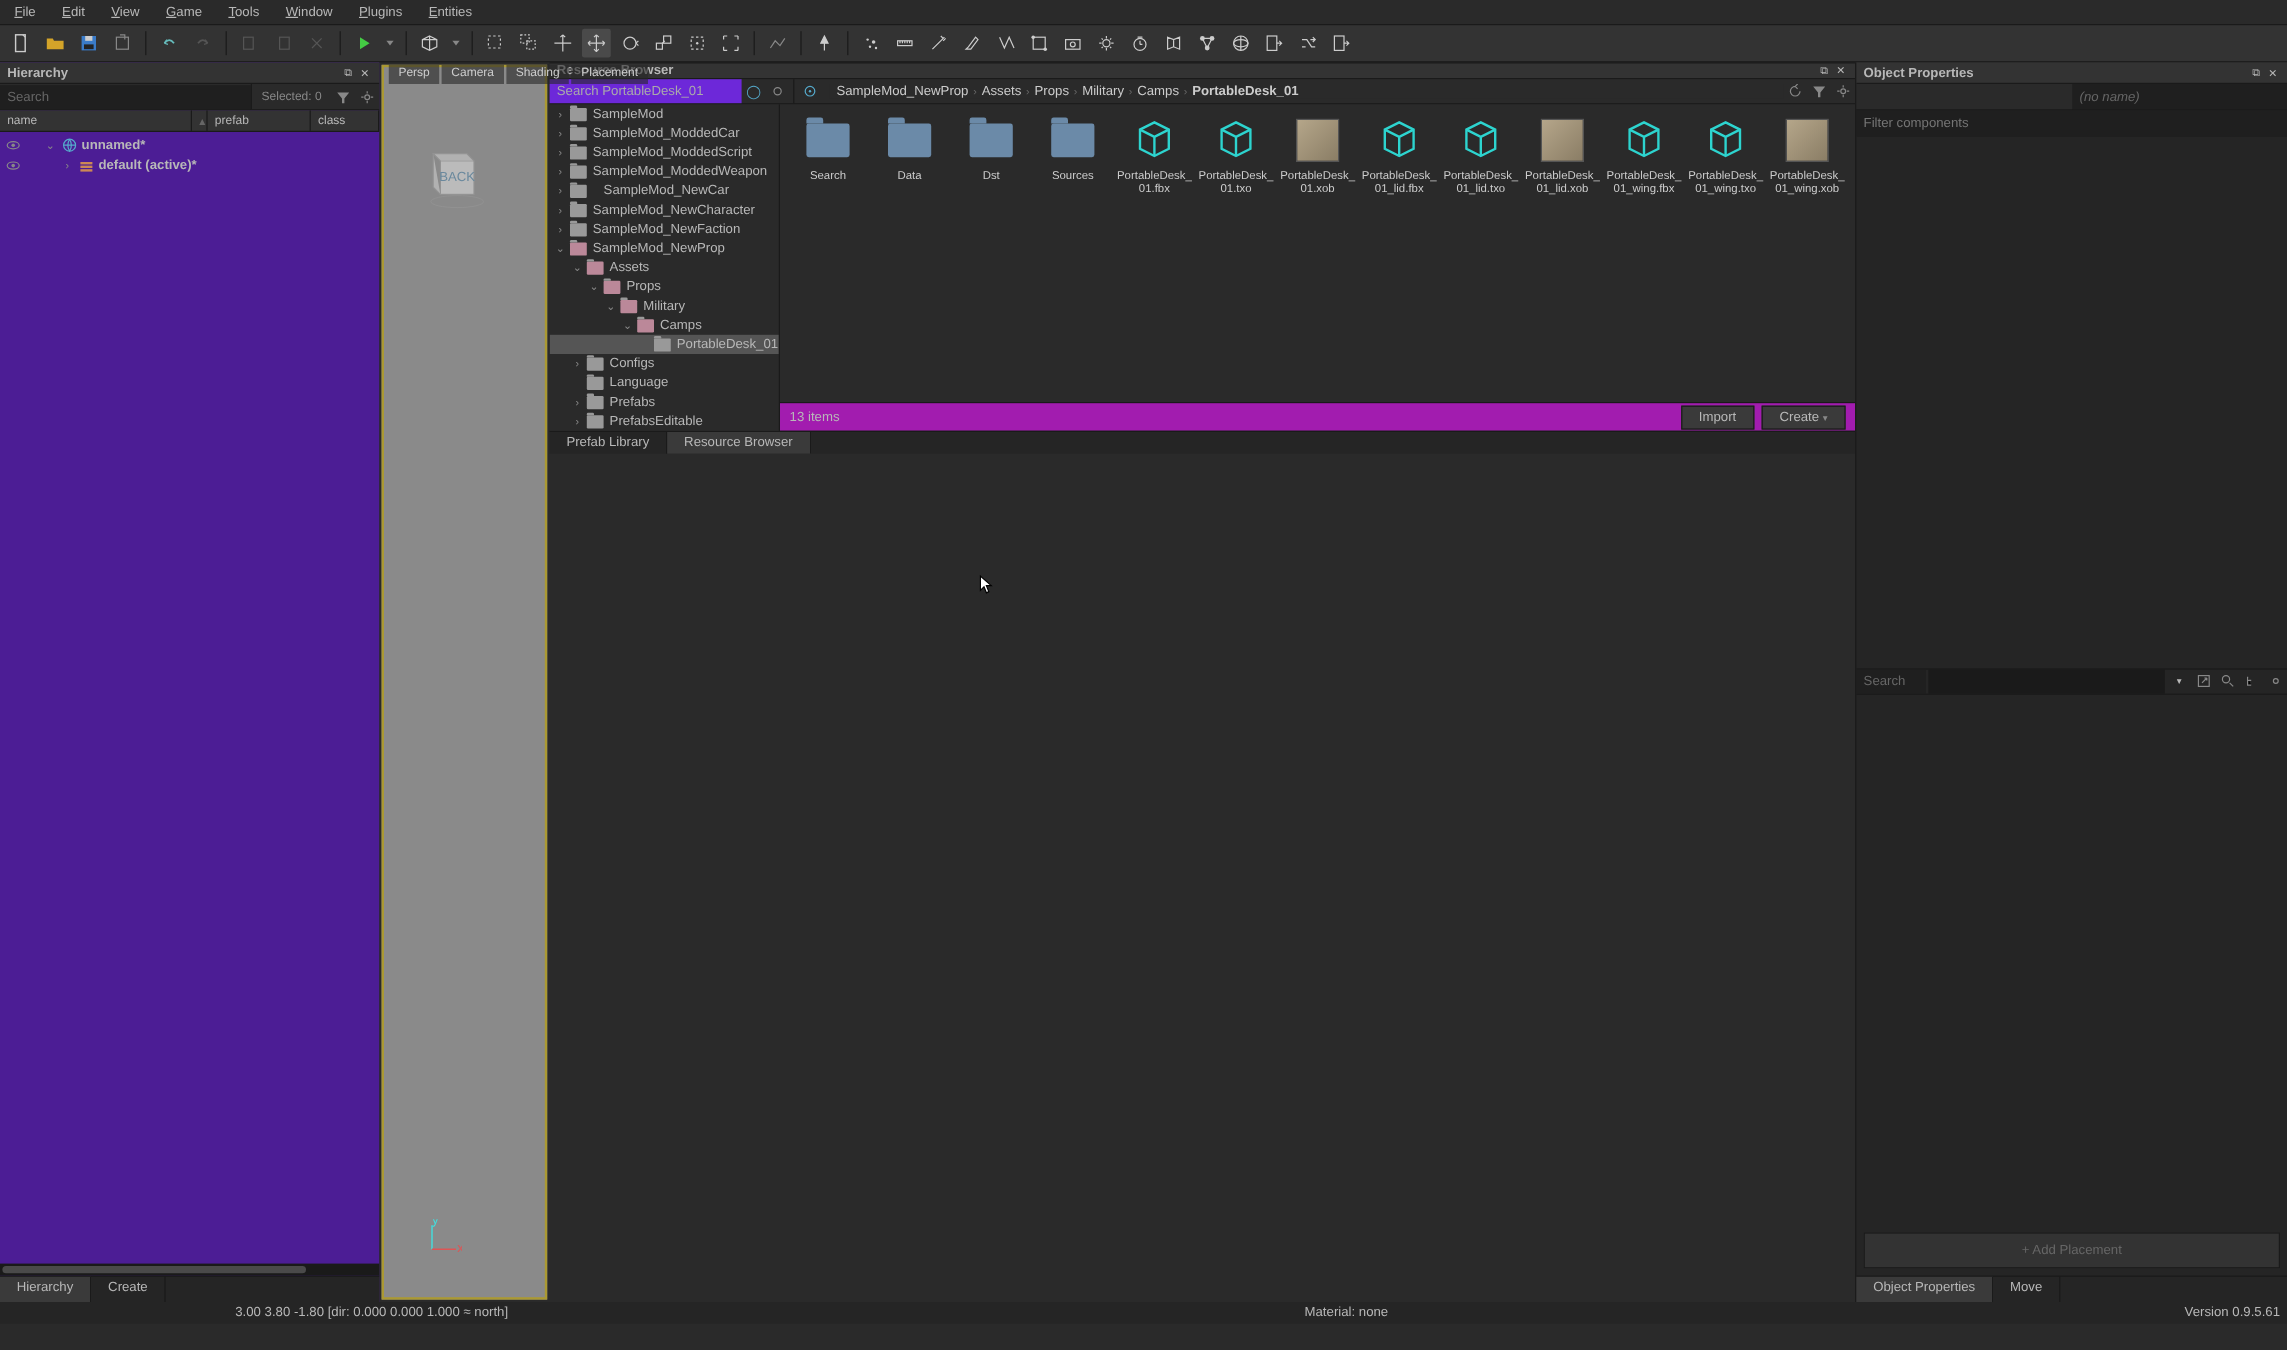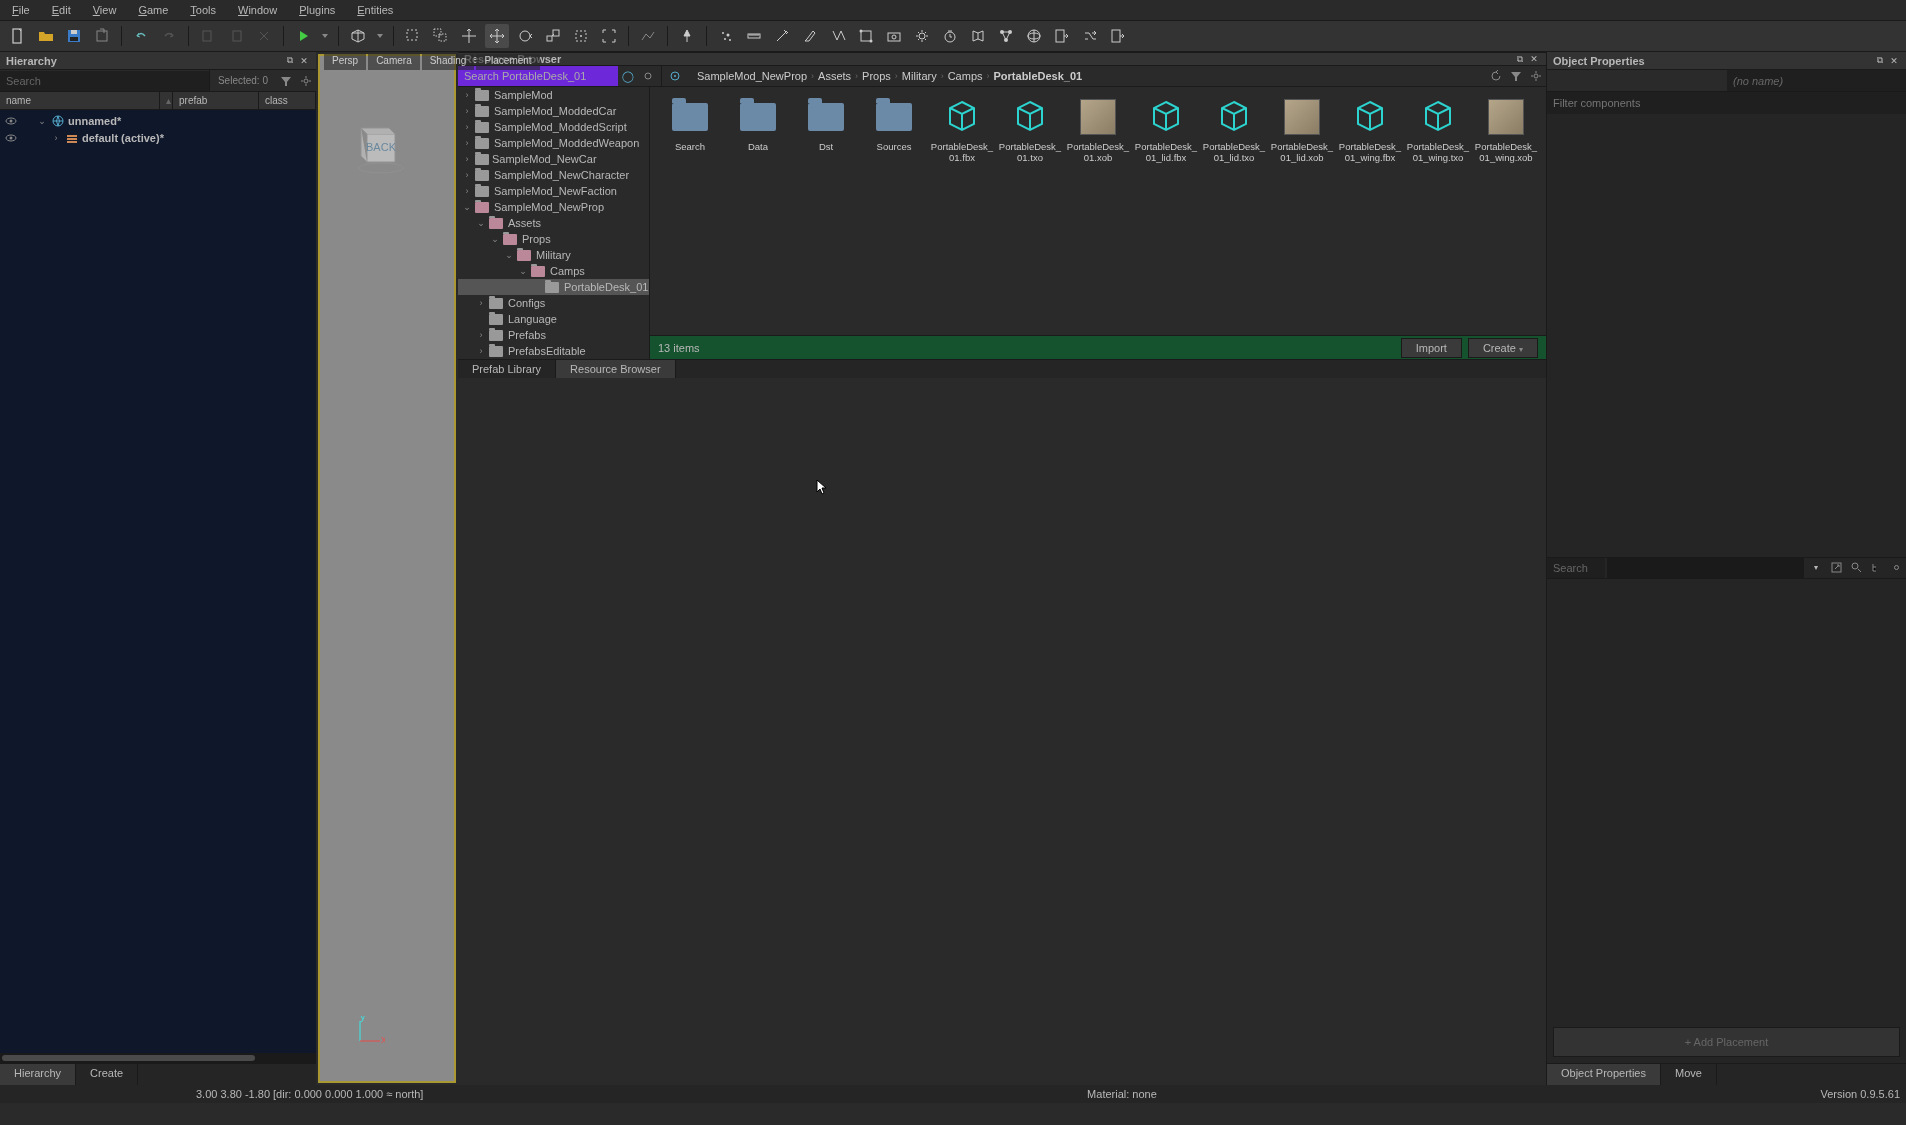--- a/index.html
+++ b/index.html
@@ -5,21 +5,21 @@
 *{margin:0;padding:0;box-sizing:border-box;font-family:"Segoe UI",Arial,sans-serif;font-size:11px;color:#b8b8b8;user-select:none}
 body{background:#2a2a2a;width:1906px;height:1125px;overflow:hidden;position:relative}
 .menubar{height:20px;background:#2a2a2a;display:flex;align-items:center;padding:0 4px;gap:6px}
 .menubar-item{padding:2px 8px;cursor:pointer}
 .menubar-item u{text-decoration:underline}
 .toolbar{height:32px;background:#333;display:flex;align-items:center;padding:0 6px;gap:4px;border-top:1px solid #1a1a1a;border-bottom:1px solid #1a1a1a}
 .tbtn{width:24px;height:24px;display:flex;align-items:center;justify-content:center;cursor:pointer;border-radius:2px}
 .tbtn.active{background:#4a4a4a}
 .tsep{width:1px;height:20px;background:#1a1a1a;margin:0 3px}
 .main{display:flex;height:calc(100% - 52px - 22px - 18px)}
-.left-panel{width:316px;display:flex;flex-direction:column;background:#0f172a}
+.left-panel{width:316px;display:flex;flex-direction:column;background:#4c1d95}
 .panel-header{height:18px;background:#333;display:flex;align-items:center;padding:0 6px;justify-content:space-between;border-bottom:1px solid #1a1a1a}
 .panel-title{font-weight:bold}
 .panel-ctrls{display:flex;gap:2px}
 .pctrl{width:12px;height:12px;cursor:pointer;display:flex;align-items:center;justify-content:center;font-size:9px}
 .search-row{height:22px;display:flex;align-items:center;background:#2a2a2a;border-bottom:1px solid #1a1a1a}
 .search-input{flex:1;height:20px;background:#1f1f1f;border:none;padding:0 6px;color:#888;outline:none;font-size:11px}
 .search-input::placeholder{color:#666}
 .selcount{padding:0 8px;color:#888;font-size:10px;border-left:1px solid #1a1a1a;height:100%;display:flex;align-items:center}
 .icobtn{width:20px;height:20px;display:flex;align-items:center;justify-content:center;cursor:pointer}
 .col-headers{height:18px;display:flex;background:#333;border-bottom:1px solid #1a1a1a}
@@ -46,21 +46,21 @@
 .rb-right{flex:1;display:flex;flex-direction:column}
 .rb-search-row{height:22px;display:flex;align-items:center;border-bottom:1px solid #1a1a1a}
 .rb-search{flex:1;height:20px;background:#6d28d9;border:none;padding:0 6px;color:#aaa;outline:none;font-size:11px}
 .rb-breadcrumb{height:22px;display:flex;align-items:center;padding:0 6px;gap:4px;border-bottom:1px solid #1a1a1a;background:#2a2a2a}
 .crumb{cursor:pointer;color:#ccc;font-size:11px}
 .crumb-sep{color:#666;font-size:9px}
 .rb-grid{flex:1;padding:6px;display:flex;flex-wrap:wrap;align-content:flex-start;gap:0;overflow:auto;background:#2a2a2a}
 .rb-item{width:68px;display:flex;flex-direction:column;align-items:center;padding:4px 0;cursor:pointer;margin:0 0}
 .rb-thumb{width:40px;height:40px;display:flex;align-items:center;justify-content:center;margin-bottom:4px}
 .rb-lbl{font-size:9.5px;text-align:center;line-height:1.2;word-break:break-all;padding:0 2px;color:#ccc}
-.rb-footer{height:24px;display:flex;align-items:center;justify-content:space-between;padding:0 8px;border-top:1px solid #1a1a1a;background:#14532d}
+.rb-footer{height:24px;display:flex;align-items:center;justify-content:space-between;padding:0 8px;border-top:1px solid #1a1a1a;background:#a21caf}
 .btn{padding:3px 14px;background:#3a3a3a;cursor:pointer;font-size:11px;border:1px solid #1a1a1a}
 .right-panel{width:360px;background:#252525;display:flex;flex-direction:column;border-left:1px solid #1a1a1a}
 .op-name{height:22px;display:flex;border-bottom:1px solid #1a1a1a}
 .op-name-lbl{width:180px;background:#2a2a2a}
 .op-name-val{flex:1;background:#1f1f1f;padding:0 6px;display:flex;align-items:center;color:#666;font-style:italic}
 .op-filter{height:22px;background:#1f1f1f;border:none;padding:0 6px;color:#888;outline:none;width:100%}
 .op-body{flex:1}
 .op-search-row{height:22px;display:flex;align-items:center;border-top:1px solid #1a1a1a;border-bottom:1px solid #1a1a1a}
 .op-add{height:30px;background:#333;margin:6px;display:flex;align-items:center;justify-content:center;color:#666;cursor:pointer;border:1px solid #1a1a1a}
 .op-apply{height:30px;background:#333;margin:6px;display:flex;align-items:center;justify-content:center;color:#666;cursor:pointer;border:1px solid #1a1a1a}
@@ -509,21 +509,21 @@
               <span class="trico">
                 <span class="folder-ico" style="background:#999"></span>
               </span>
               <span style="margin-left:2px">SampleMod_ModdedWeapon</span>
             </div>
             <div class="rb-tree-row" style="padding-left: 4px;">
               <span class="exp" style="width:10px">›</span>
               <span class="trico">
                 <span class="folder-ico" style="background:#999"></span>
               </span>
-              <span style="margin-left:0">SampleMod_NewCar</span>
+              <span style="margin-left:11px">SampleMod_NewCar</span>
             </div>
             <div class="rb-tree-row" style="padding-left: 4px;">
               <span class="exp" style="width:10px">›</span>
               <span class="trico">
                 <span class="folder-ico" style="background:#999"></span>
               </span>
               <span style="margin-left:2px">SampleMod_NewCharacter</span>
             </div>
             <div class="rb-tree-row" style="padding-left: 4px;">
               <span class="exp" style="width:10px">›</span>

